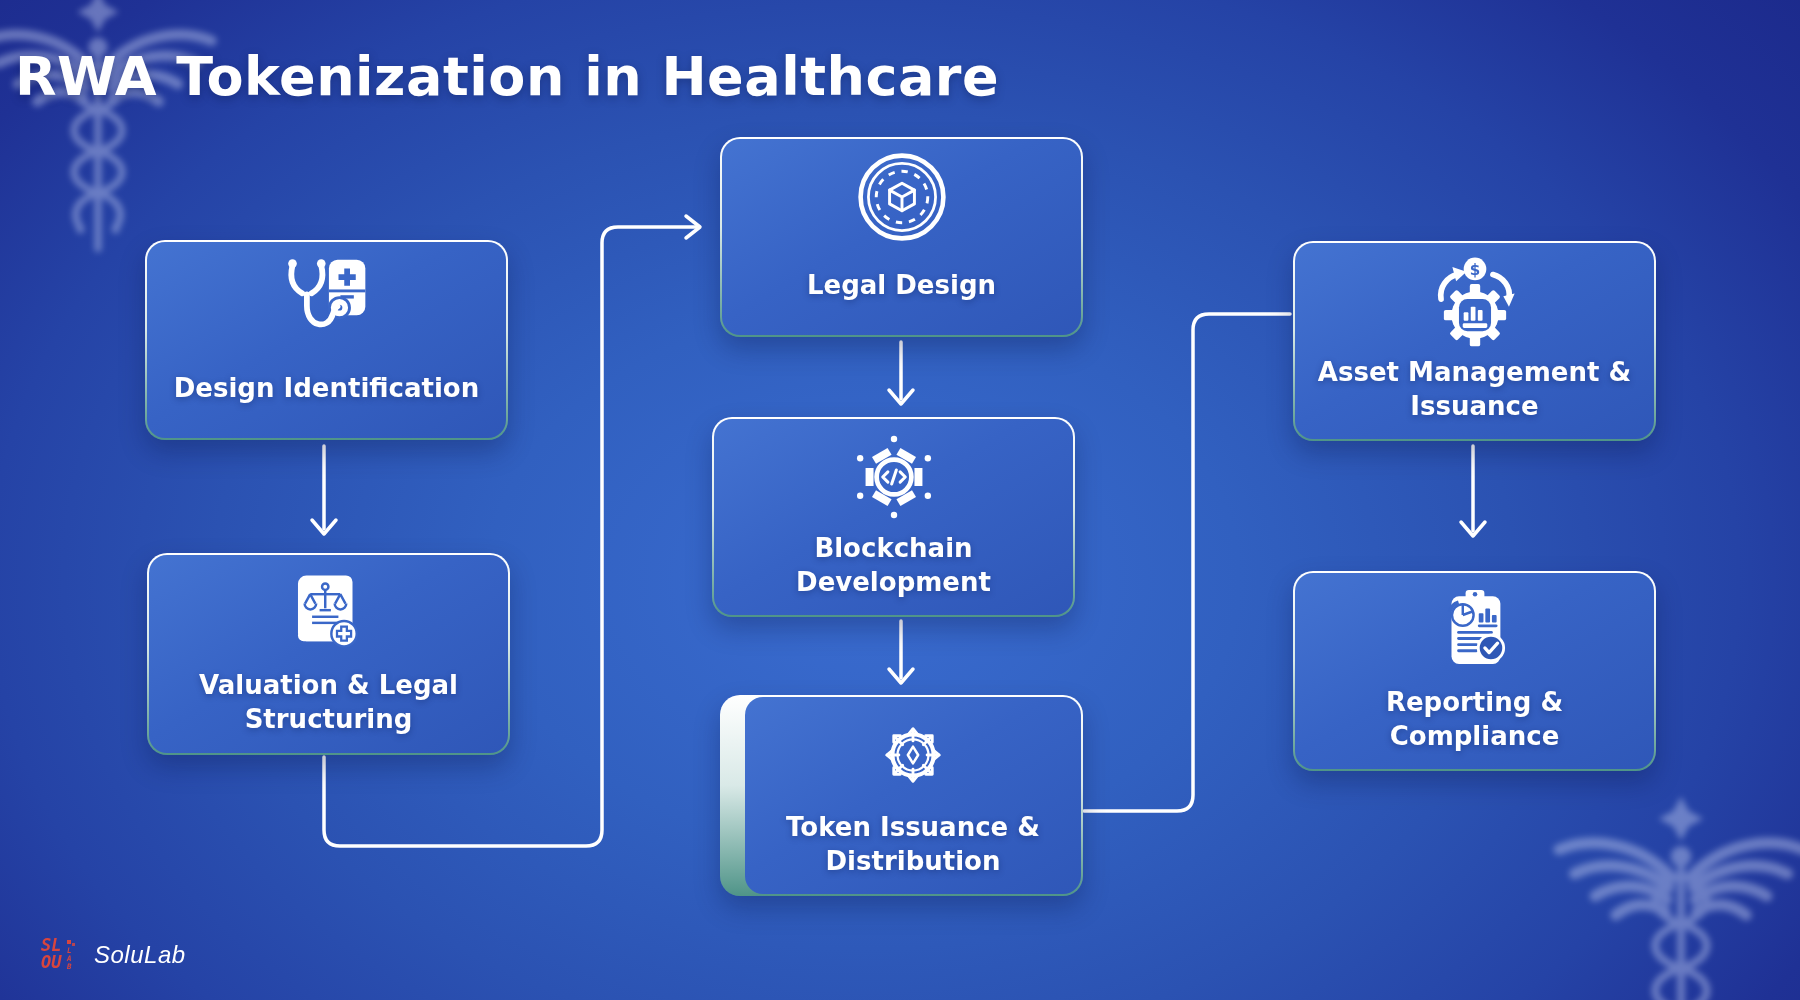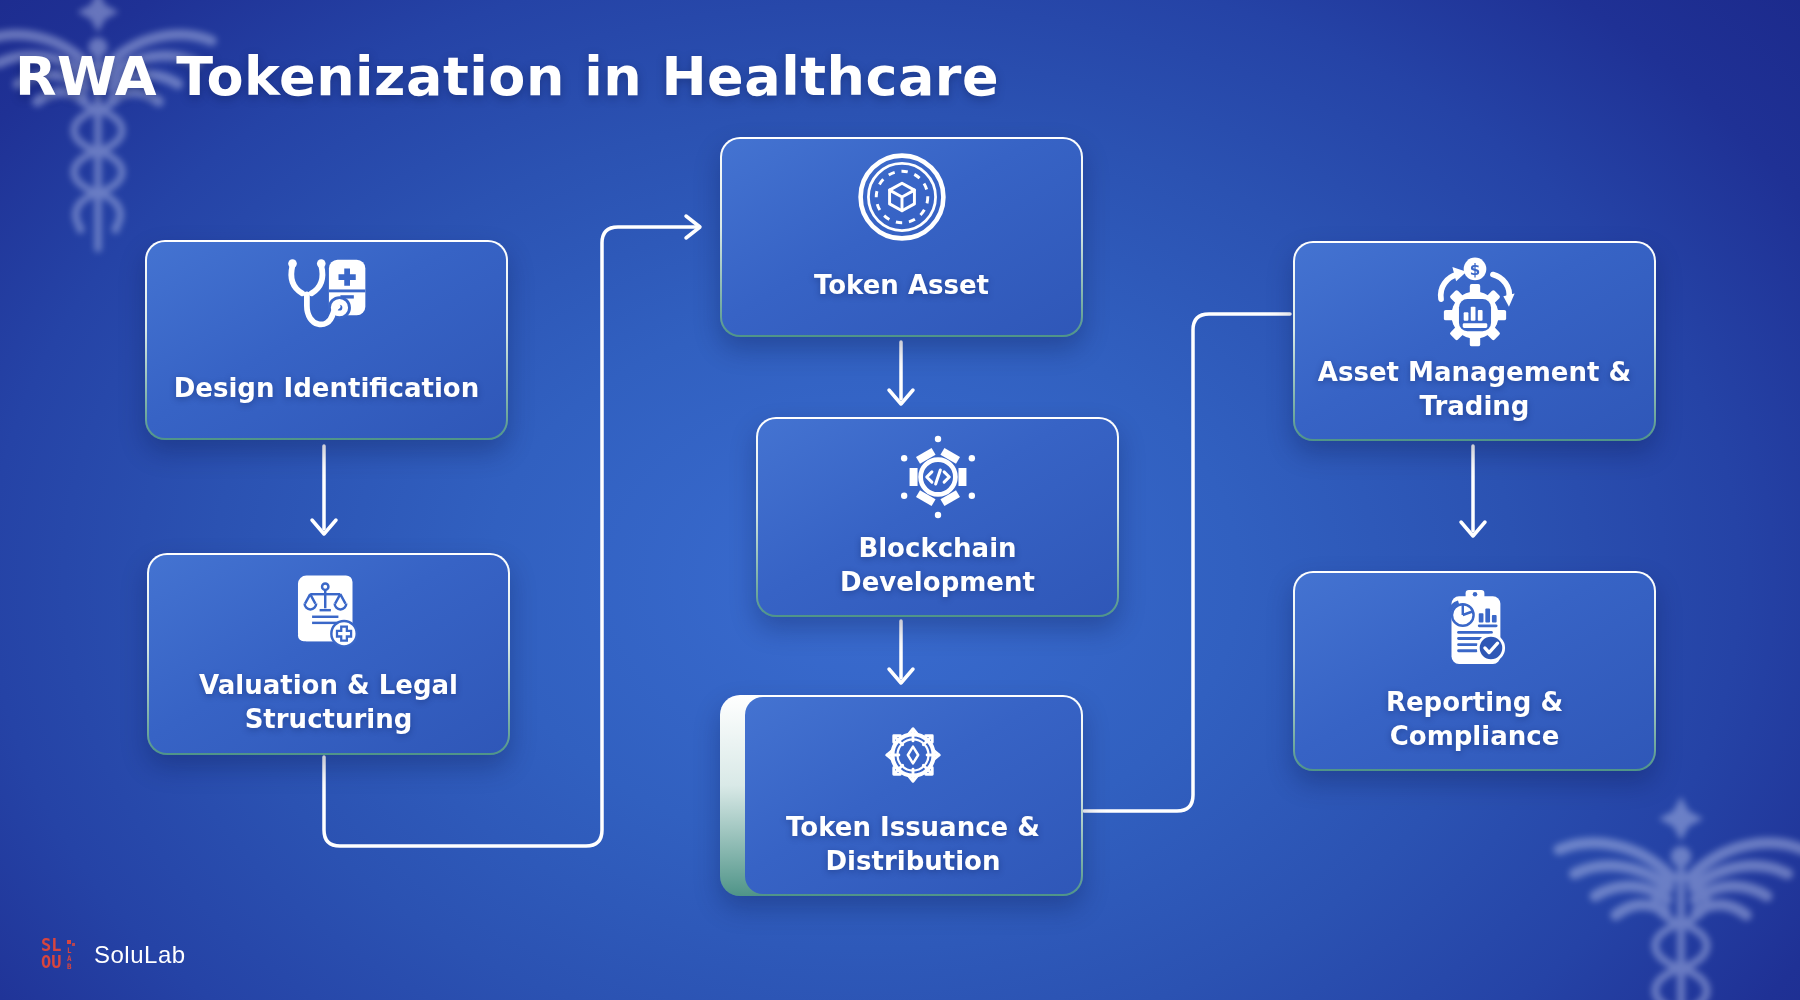--- a/index.html
+++ b/index.html
@@ -56,21 +56,21 @@
   .icon-wrap svg{display:block;}
   .node-label{
     flex:1;display:flex;flex-direction:column;align-items:center;justify-content:center;
     text-align:center;color:#ffffff;font-weight:700;
     font-size:26px;line-height:34px;
     text-shadow:0 2px 6px rgba(10,25,80,.35);
   }
   .label-line{display:block;}
 
   
-  .brand{position:absolute;left:40px;top:934px;display:flex;align-items:center;gap:12px;}
+  .brand{position:absolute;left:40px;top:934px;display:flex;align-items:center;gap:12px;font-style:italic;}
   .brand-mark{width:42px;height:42px;}
   .brand-text{
     font-family:"Liberation Sans", sans-serif;
     font-size:24px;font-weight:500;color:#ffffff;letter-spacing:.5px;
   }
 </style>
 </head>
 <body>
 
 <div class="canvas">
@@ -195,27 +195,27 @@
           <circle cx="50" cy="50" r="45" fill="none" stroke="#fff" stroke-width="5"></circle>
           <circle cx="50" cy="50" r="36.5" fill="none" stroke="#fff" stroke-width="3"></circle>
           <circle cx="50" cy="50" r="28" fill="none" stroke="#fff" stroke-width="3.2" stroke-dasharray="7 7.5"></circle>
           <g stroke="#fff" stroke-width="3.2" fill="none" stroke-linejoin="round" stroke-linecap="round">
             <path d="M50 35 l13.5 7.5 v15 l-13.5 7.5 l-13.5 -7.5 v-15 z"></path>
             <path d="M36.5 42.5 l13.5 7.5 l13.5 -7.5 M50 50 v15"></path>
           </g>
         </svg>
       </span>
       <div class="node-label">
-        <span class="label-line">Token Asset</span>
-
-      </div>
-    </div>
-  </div>
-
-  <div class="node" style="left:756px;top:417px;">
+        <span class="label-line">Legal Design</span>
+
+      </div>
+    </div>
+  </div>
+
+  <div class="node" style="left:712px;top:417px;">
     <div class="node-inner">
       <span class="icon-wrap">
         <svg width="94" height="94" viewBox="0 0 100 100">
           <g stroke="#fff" stroke-width="8.5" stroke-linecap="butt">
             <path d="M54.7 22.7 L71.3 32.3"></path>
             <path d="M76 40.4 L76 59.6"></path>
             <path d="M71.3 67.7 L54.7 77.3"></path>
             <path d="M45.3 77.3 L28.7 67.7"></path>
             <path d="M24 59.6 L24 40.4"></path>
             <path d="M28.7 32.3 L45.3 22.7"></path>
@@ -306,21 +306,21 @@
               <rect x="-12" y="-3" width="5" height="9" rx="1"></rect>
               <rect x="-4.5" y="-9" width="5" height="15" rx="1"></rect>
               <rect x="3" y="-5.5" width="5" height="11.5" rx="1"></rect>
               <rect x="-13" y="8.5" width="26" height="5" rx="1.5"></rect>
             </g>
           </g>
         </svg>
       </span>
       <div class="node-label">
         <span class="label-line">Asset Management &amp;</span>
-        <span class="label-line">Trading</span>
+        <span class="label-line">Issuance</span>
       </div>
     </div>
   </div>
 
   <div class="node" style="left:1293px;top:551px;margin-top:20px;">
     <div class="node-inner">
       <span class="icon-wrap">
         <svg width="94" height="92" viewBox="0 0 100 96">
           <rect x="25" y="11" width="52" height="72" rx="8" fill="#fff"></rect>
           <rect x="40" y="4.5" width="20" height="11" rx="3.5" fill="#fff"></rect>

